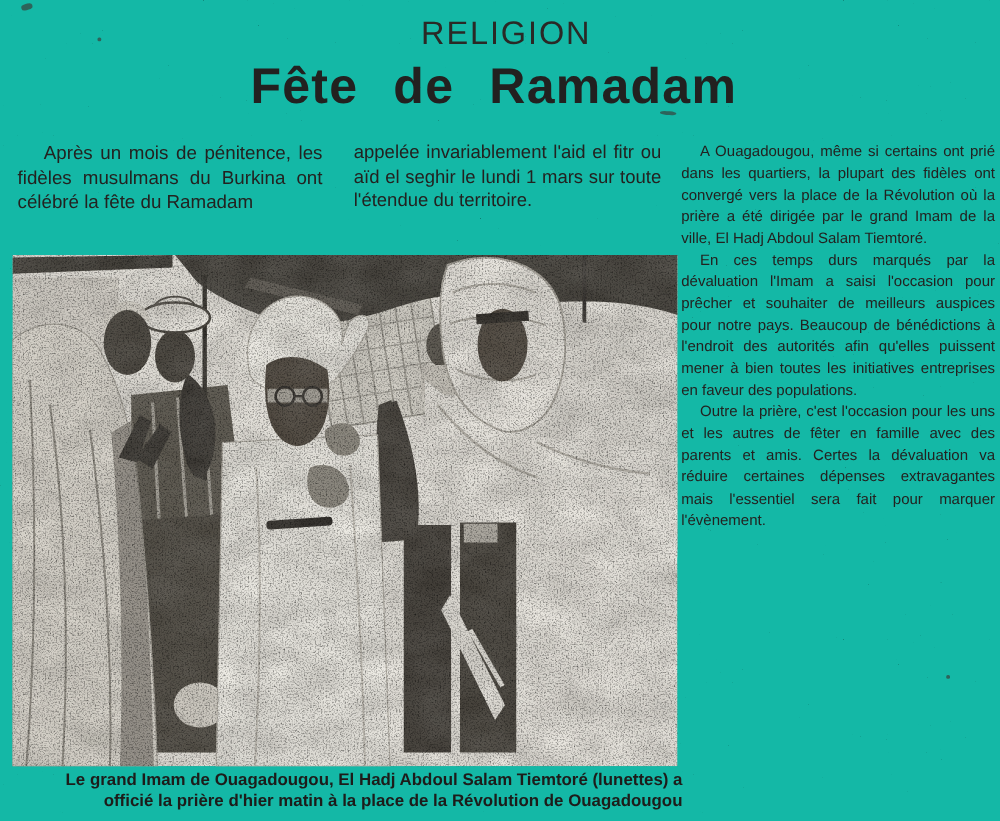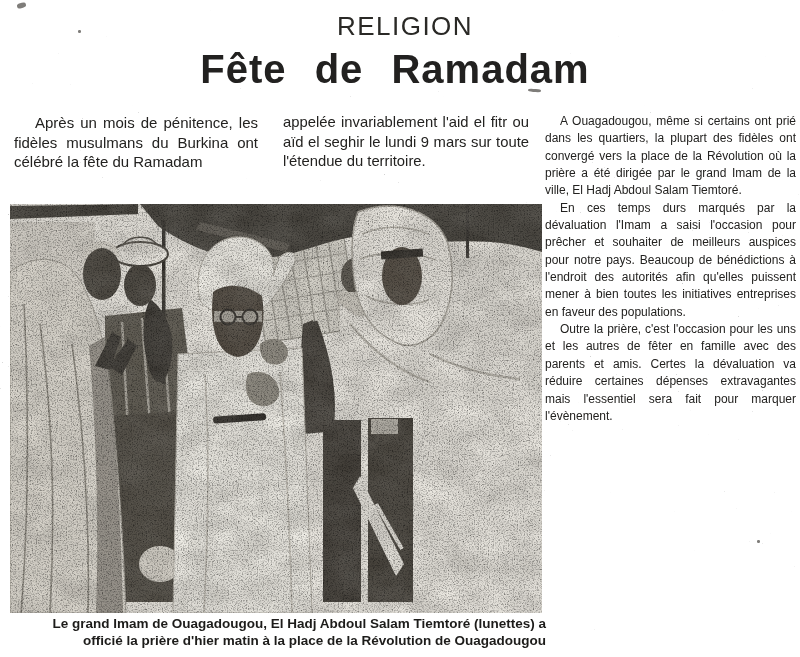--- a/index.html
+++ b/index.html
@@ -1,18 +1,18 @@
 <!DOCTYPE html>
 <html><head>
 <meta charset="utf-8">
 <style>
   html,body { margin:0; padding:0; background:#d8d5cf; }
   .page {
     position:relative; width:800px; height:657px; margin:0 auto;
-    background:#ffffff; overflow:hidden;
+    background:#14b8a6; overflow:hidden;
     font-family:"Liberation Sans", sans-serif; color:#232220;
   }
   .noise-layer { position:absolute; left:0; top:0; width:800px; height:657px; pointer-events:none; }
   .section-header {
     position:absolute; top:11px; left:5px; width:800px; text-align:center;
     font-size:26px; letter-spacing:1.5px; font-weight:500; color:#2a2926;
   }
   .article-title {
     position:absolute; top:47px; left:-5px; width:800px; text-align:center;
     font-size:40px; font-weight:700; letter-spacing:1px; word-spacing:16px; color:#222120;
@@ -41,21 +41,21 @@
 <div class="page">
 
   <div class="section-header">RELIGION</div>
   <h1 class="article-title" style="margin:0;">Fête de Ramadam</h1>
 
   <div class="col col-left">
     <p>Après un mois de pénitence, les fidèles musulmans du Burkina ont célébré la fête du Ramadam</p>
   </div>
 
   <div class="col col-mid">
-    <p>appelée invariablement l'aid el fitr ou aïd el seghir le lundi 9 mars sur toute l'étendue du territoire.</p>
+    <p>appelée invariablement l'aid el fitr ou aïd el seghir le lundi 1 mars sur toute l'étendue du territoire.</p>
   </div>
 
   <div class="col col-right">
     <p>A Ouagadougou, même si certains ont prié dans les quartiers, la plupart des fidèles ont convergé vers la place de la Révolution où la prière a été dirigée par le grand Imam de la ville, El Hadj Abdoul Salam Tiemtoré.</p>
     <p>En ces temps durs marqués par la dévaluation l'Imam a saisi l'occasion pour prêcher et souhaiter de meilleurs auspices pour notre pays. Beaucoup de bénédictions à l'endroit des autorités afin qu'elles puissent mener à bien toutes les initiatives entreprises en faveur des populations.</p>
     <p>Outre la prière, c'est l'occasion pour les uns et les autres de fêter en famille avec des parents et amis. Certes la dévaluation va réduire certaines dépenses extravagantes mais l'essentiel sera fait pour marquer l'évènement.</p>
   </div>
 
   <div class="news-photo" role="img" aria-label="Grainy black-and-white press photograph: worshippers at the prayer — a man holding an umbrella pole under a dark canopy, the grand Imam wearing a white turban and glasses, and a man in a white keffiyeh">
     <svg width="532" height="409" viewBox="0 0 532 409" xmlns="http://www.w3.org/2000/svg">

